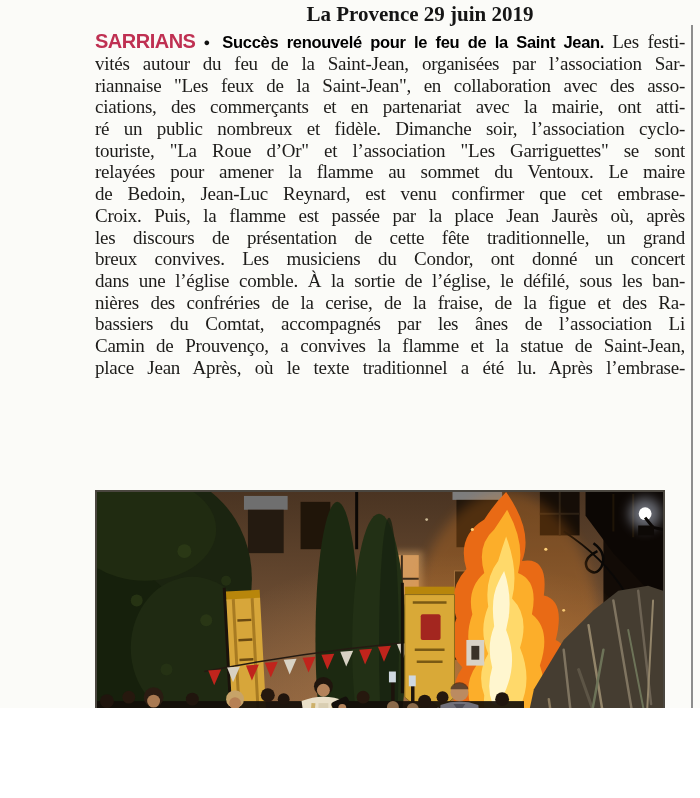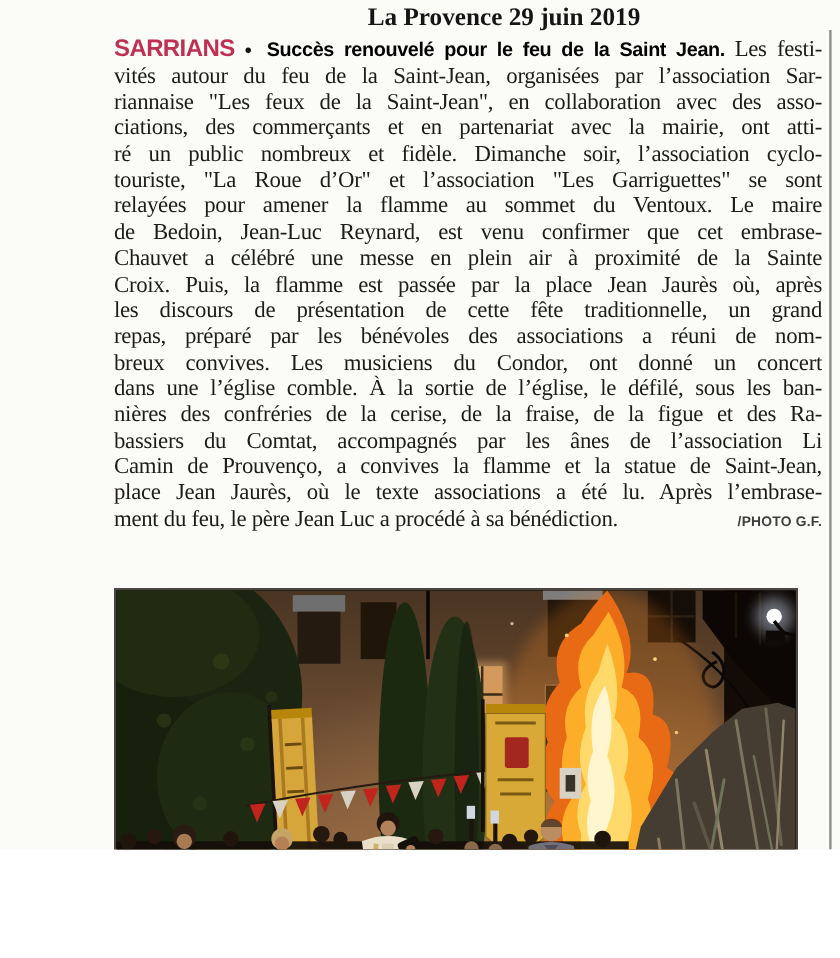--- a/index.html
+++ b/index.html
@@ -79,35 +79,29 @@
   <div class="article">
     <div class="first-line"><span class="kicker">SARRIANS</span> <span class="bullet">●</span> <span class="headline">Succès renouvelé pour le feu de la Saint Jean.</span> <span class="body-start">Les festi-</span></div>
     <div id="article-lines">
         <div class="line">vités autour du feu de la Saint-Jean, organisées par l’association Sar-</div>
         <div class="line">riannaise "Les feux de la Saint-Jean", en collaboration avec des asso-</div>
         <div class="line">ciations, des commerçants et en partenariat avec la mairie, ont atti-</div>
         <div class="line">ré un public nombreux et fidèle. Dimanche soir, l’association cyclo-</div>
         <div class="line">touriste, "La Roue d’Or" et l’association "Les Garriguettes" se sont</div>
         <div class="line">relayées pour amener la flamme au sommet du Ventoux. Le maire</div>
         <div class="line">de Bedoin, Jean-Luc Reynard, est venu confirmer que cet embrase-</div>
-        <div class="line">Chauvet a célébré une messe en plein air à proximité de la Sainte</div>
         <div class="line">Croix. Puis, la flamme est passée par la place Jean Jaurès où, après</div>
         <div class="line">les discours de présentation de cette fête traditionnelle, un grand</div>
-        <div class="line">repas, préparé par les bénévoles des associations a réuni de nom-</div>
         <div class="line">breux convives. Les musiciens du Condor, ont donné un concert</div>
         <div class="line">dans une l’église comble. À la sortie de l’église, le défilé, sous les ban-</div>
         <div class="line">nières des confréries de la cerise, de la fraise, de la figue et des Ra-</div>
         <div class="line">bassiers du Comtat, accompagnés par les ânes de l’association Li</div>
         <div class="line">Camin de Prouvenço, a convives la flamme et la statue de Saint-Jean,</div>
-        <div class="line">place Jean Jaurès, où le texte associations a été lu. Après l’embrase-</div>
+        <div class="line">place Jean Après, où le texte traditionnel a été lu. Après l’embrase-</div>
       </div>
-    <div class="last-line">
-      <span class="body-end">ment du feu, le père Jean Luc a procédé à sa bénédiction.</span>
-      <span class="credit">/PHOTO G.F.</span>
-    </div>
   </div>
 
   <div class="rule-v"></div>
 
   <figure class="photo-frame">
     <svg viewBox="0 0 570 293" preserveAspectRatio="none" role="img">
       <defs>
         <linearGradient id="wall" x1="0" y1="0" x2="0" y2="1">
           <stop offset="0" stop-color="#4a3422"></stop>
           <stop offset="0.5" stop-color="#6b4c32"></stop>

